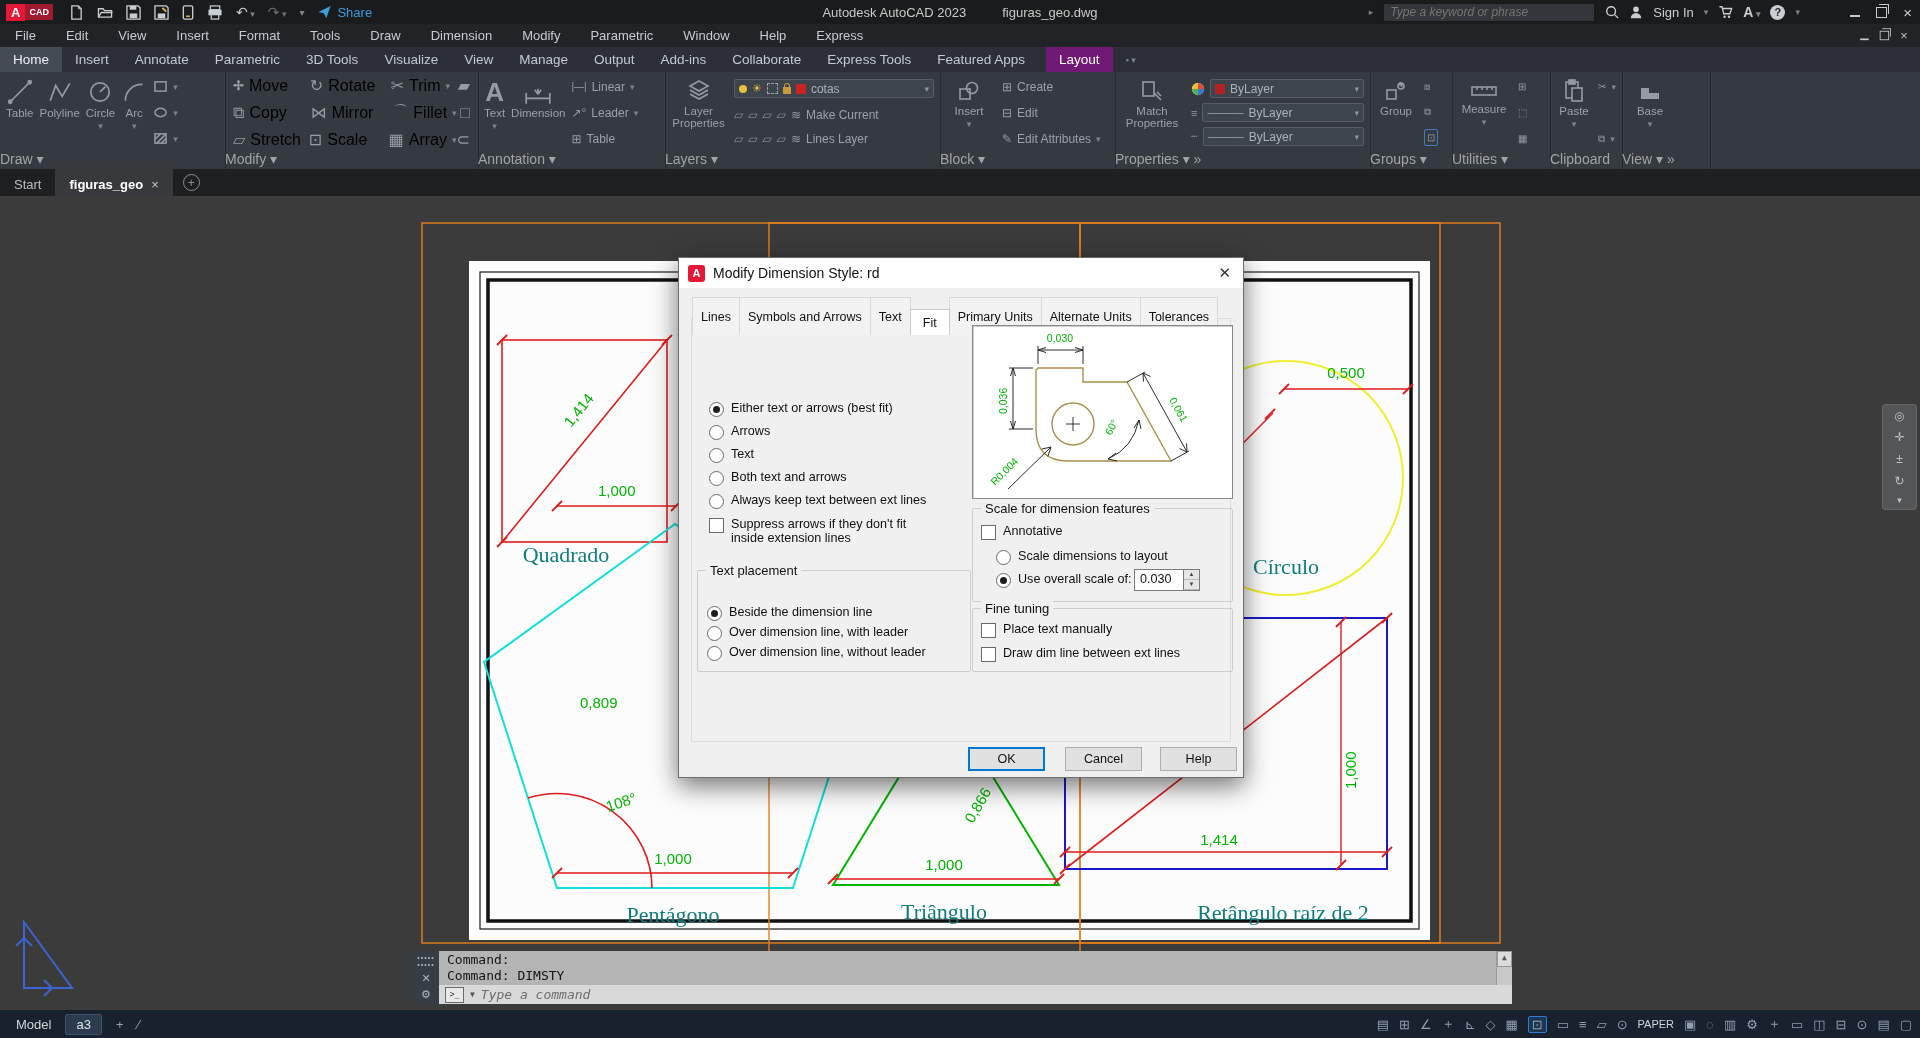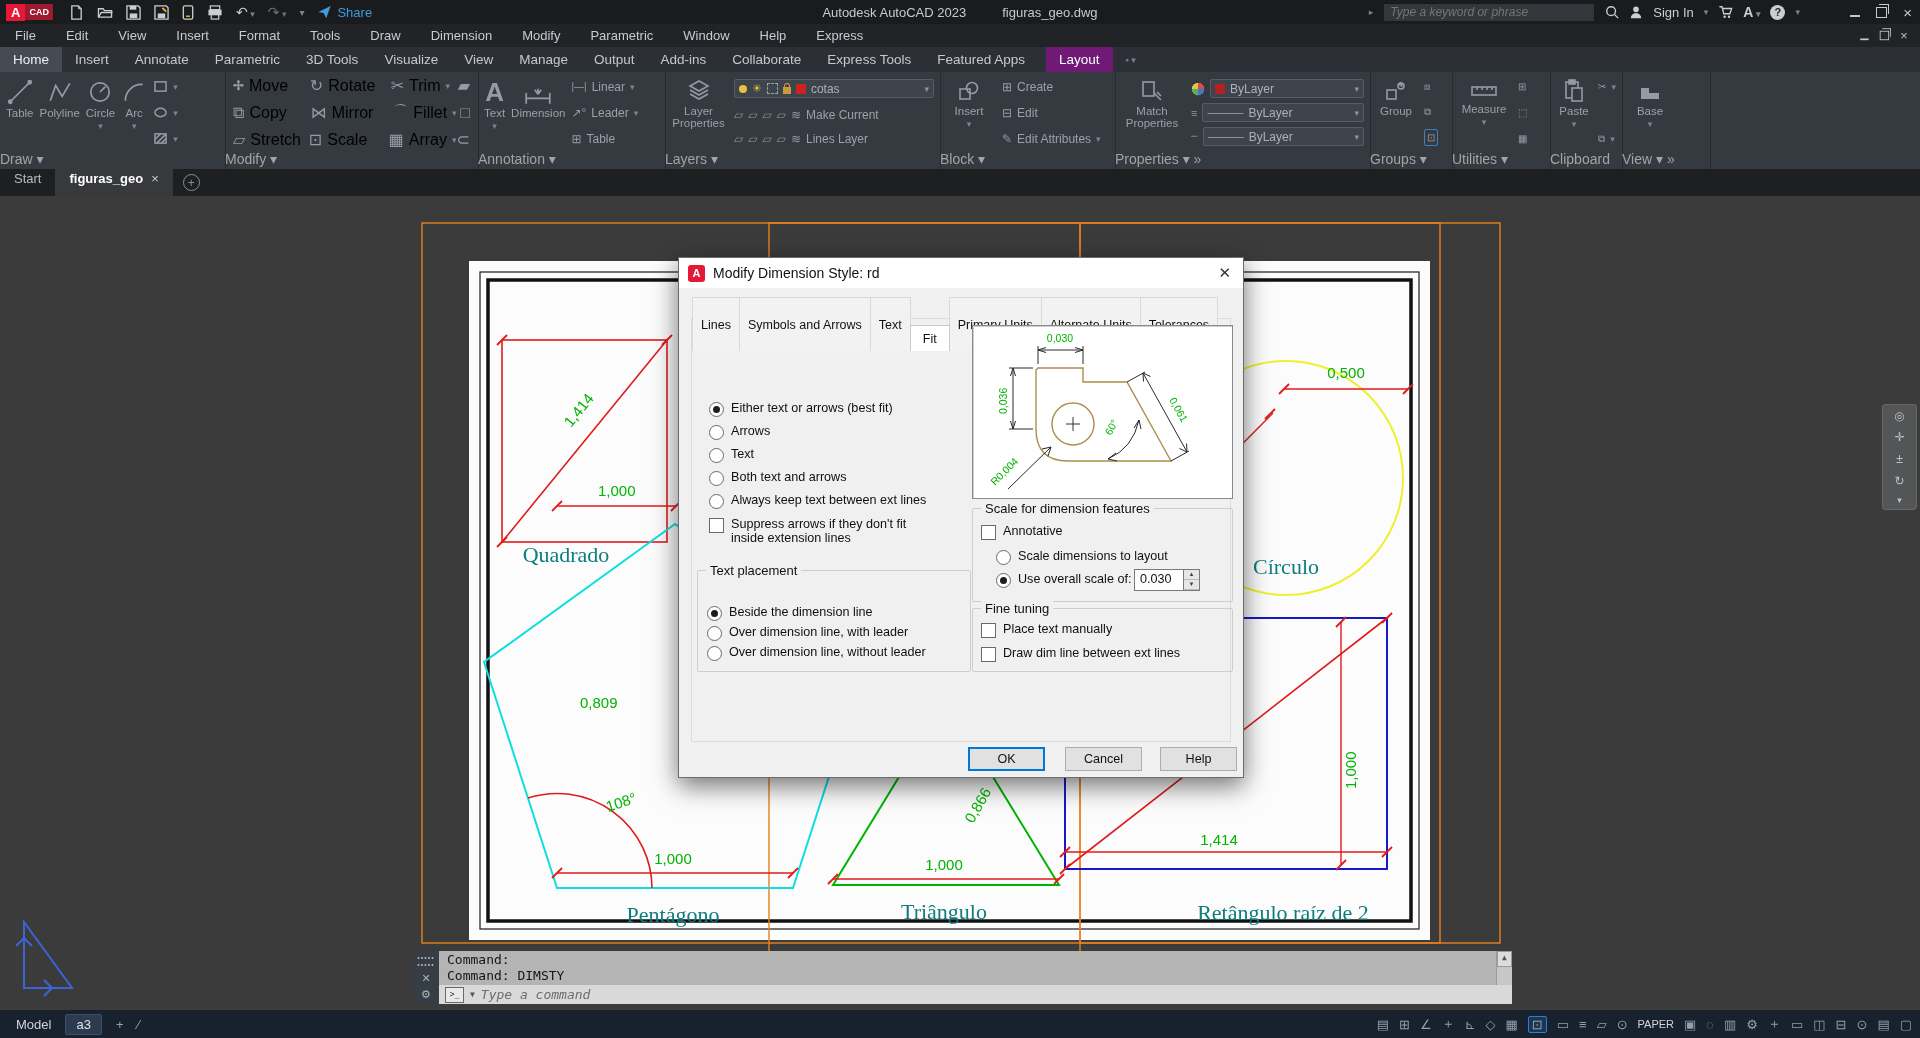--- a/index.html
+++ b/index.html
@@ -42,21 +42,21 @@
   .g{color:#949ba3}
   .ic{stroke:#949ba3;fill:none;stroke-width:1.6}
   .dv{color:#7d848c;font-size:9px}
   .rcombo{height:17px;background:#3e444b;border:1px solid #565d66;border-radius:2px;display:flex;align-items:center;gap:5px;padding:0 4px;color:#aab1b8;font-size:12px;white-space:nowrap}
   .rcombo .arr{margin-left:auto;color:#8d949c;font-size:9px}
   .sw{display:inline-block;width:10px;height:10px;background:#b22222}
   .lockico{display:inline-block;width:8px;height:7px;background:#c89a3c;position:relative;margin-top:3px}
   .lockico::before{content:"";position:absolute;left:1px;top:-4px;width:4px;height:4px;border:1.4px solid #c89a3c;border-bottom:none;border-radius:3px 3px 0 0}
   
   .ftabs{position:absolute;left:0;top:169px;width:1920px;height:27px;background:#1d1f21;display:flex;align-items:flex-end;color:#b6bcc2;font-size:13px}
-  .ftab{height:27px;display:flex;align-items:center;padding:4px 14px;gap:8px}
+  .ftab{height:27px;display:flex;align-items:flex-end;padding:4px 14px;gap:8px}
   .ftab.active{background:#38393c;color:#fff;font-weight:bold}
   .plus{width:15px;height:15px;border:1px solid #8a8f94;border-radius:50%;color:#8a8f94;font-size:12px;display:flex;align-items:center;justify-content:center;margin:0 0 5px 10px}
   
   .canvas{position:absolute;left:0;top:196px;width:1920px;height:814px;background:#3b3b3b}
   .navbar{position:absolute;left:1882px;top:208px;width:33px;height:104px;background:rgba(195,200,205,.22);border:1px solid rgba(255,255,255,.14);border-radius:4px;display:flex;flex-direction:column;align-items:center;justify-content:space-around;color:#d7dbde;font-size:12px;opacity:.85}
   
   .cmdpanel{position:absolute;left:413px;top:951px;width:1099px;height:53px;display:flex}
   .cmdgrip{width:26px;background:#363d45;color:#aeb6bd;display:flex;flex-direction:column;align-items:center;justify-content:space-between;padding:3px 0;font-size:11px}
   .cmdmain{flex:1;display:flex;flex-direction:column}
   .cmdhist{flex:1;background:#b4b4b4;color:#141414;font-family:"DejaVu Sans Mono",monospace;font-size:13px;line-height:16px;padding:1px 8px;position:relative}
@@ -70,21 +70,21 @@
   .sb-chip{background:#2c3b4d;border:1px solid #3d5068;color:#dfe5ea;padding:2px 10px;border-radius:2px}
   .sb-right{position:absolute;right:8px;display:flex;align-items:center;gap:10px}
   .sbi{font-size:13px;color:#8fa0b0}
   .sbi.on{border:1px solid #2e7fd1;background:rgba(46,127,209,.22);border-radius:2px;padding:0 3px}
   
   .dialog{position:absolute;left:678px;top:257px;width:564px;height:519px;background:#f0f0f0;border:1px solid #6c6c6c;box-shadow:0 8px 24px rgba(0,0,0,.55);font-size:13px;color:#111}
   .dtitle{position:absolute;left:0;top:0;right:0;height:30px;background:#fff;display:flex;align-items:center;gap:8px;padding-left:9px}
   .dico{width:17px;height:17px;background:#e51937;border-radius:3px;color:#fff;font-weight:bold;font-size:11px;display:flex;align-items:center;justify-content:center}
   .dclose{position:absolute;right:12px;top:6px;font-size:15px;color:#333}
   .dtabs{position:absolute;left:13px;top:39px;display:flex;align-items:flex-end;z-index:2}
-  .dtab{height:21px;padding:16px 8px;display:flex;align-items:center;background:#f2f2f2;border:1px solid #d9d9d9;border-bottom:none;font-size:12.5px;margin-right:-1px}
+  .dtab{height:21px;padding:8px 8px;display:flex;align-items:center;background:#f2f2f2;border:1px solid #d9d9d9;border-bottom:none;font-size:12.5px;margin-right:-1px}
   .dtab.active{background:#fff;height:25px;padding:0 12px;border-color:#c9c9c9;position:relative;z-index:3}
   .dframe{position:absolute;left:12px;right:12px;top:60px;height:422px;border:1px solid #dcdcdc;background:#f0f0f0;z-index:1}
   .grp{position:absolute;border:1px solid #cdcdcd;border-radius:2px;z-index:2}
   .grp>.leg{position:absolute;top:-8px;left:8px;background:#f0f0f0;padding:0 4px;font-size:13px}
   .dtext{position:absolute;font-size:12.6px;line-height:15.5px;color:#101010}
   .opt{position:absolute;display:flex;align-items:flex-start;gap:7px;font-size:12.6px;color:#101010;z-index:3}
   .opt i{flex:none;width:13px;height:13px;border:1px solid #6a6a6a;background:#fff;border-radius:50%;position:relative;margin-top:1px}
   .opt.box i{border-radius:0}
   .opt.sel i::after{content:"";position:absolute;inset:3px;background:#1d1d1d;border-radius:50%}
   .spin{position:absolute;width:64px;height:20px;background:#fff;border:1px solid #7a7a7a;display:flex;z-index:3}

